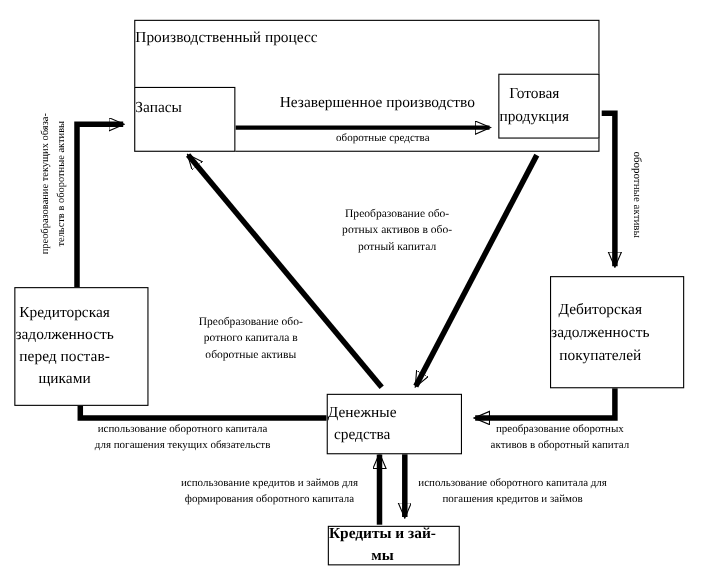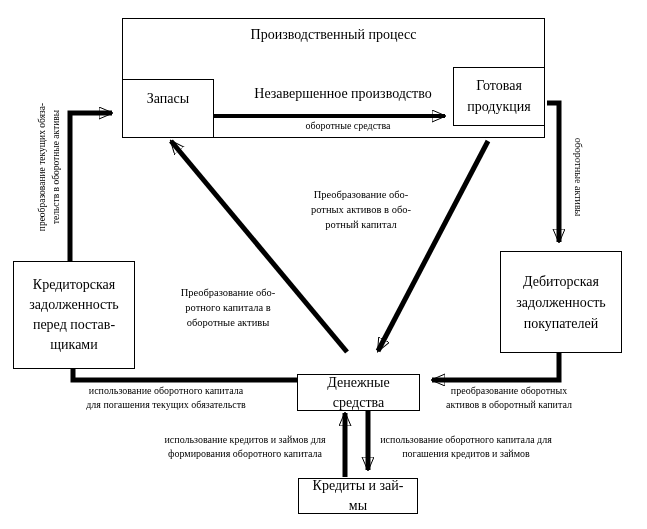--- a/index.html
+++ b/index.html
@@ -15,38 +15,38 @@
     position: absolute; left: 0; top: 0; z-index: 2;
   }
   #arrows path { stroke: #000; fill: none; }
   #arrows .thick { stroke-width: 5; }
   #arrows .mid   { stroke-width: 4; }
   .box {
     position: absolute;
     border: 1.6px solid #000;
     background: #fff;
     box-sizing: border-box;
-    display: flex; align-items: center; justify-content: center;
+    display: flex; align-items: center; 
     text-align: center;
     white-space: pre-line;
     z-index: 3;
     line-height: 1.38;
     font-size: 14px;
   }
   .box-production {
     left: 122px; top: 18px; width: 423px; height: 120px;
     align-items: flex-start; padding-top: 6px;
     z-index: 1;
   }
   .box-zapasy   { left: 122px; top: 79px;  width: 92px;  height: 59px; align-items: flex-start; padding-top: 9px; }
   .box-gotovaya { left: 453px; top: 67px;  width: 92px;  height: 59px; line-height: 1.45; }
   .box-creditor { left: 13px;  top: 261px; width: 122px; height: 108px; line-height: 1.42; }
   .box-debitor  { left: 500px; top: 251px; width: 122px; height: 102px; line-height: 1.5; }
-  .box-cash     { left: 297px; top: 358px; width: 123px; height: 37px; line-height: 1.4; margin-top: 16px; }
-  .box-credits  { left: 298px; top: 478px; width: 120px; height: 36px; line-height: 1.4; }
+  .box-cash     { left: 297px; top: 358px; width: 123px; height: 55px; line-height: 1.4; }
+  .box-credits  { left: 298px; top: 478px; width: 120px; height: 36px; line-height: 1.4; font-weight: bold; }
   .lbl {
     position: absolute;
     text-align: center;
     white-space: pre-line;
     z-index: 4;
     line-height: 1.4;
   }
   .lbl-wip       { left: 233px; top: 84px;  width: 220px; font-size: 14px; }
   .lbl-obsred    { left: 263px; top: 119px; width: 170px; font-size: 10px; }
   .lbl-diagright { left: 291px; top: 187px; width: 140px; font-size: 10.5px; line-height: 1.45; }

